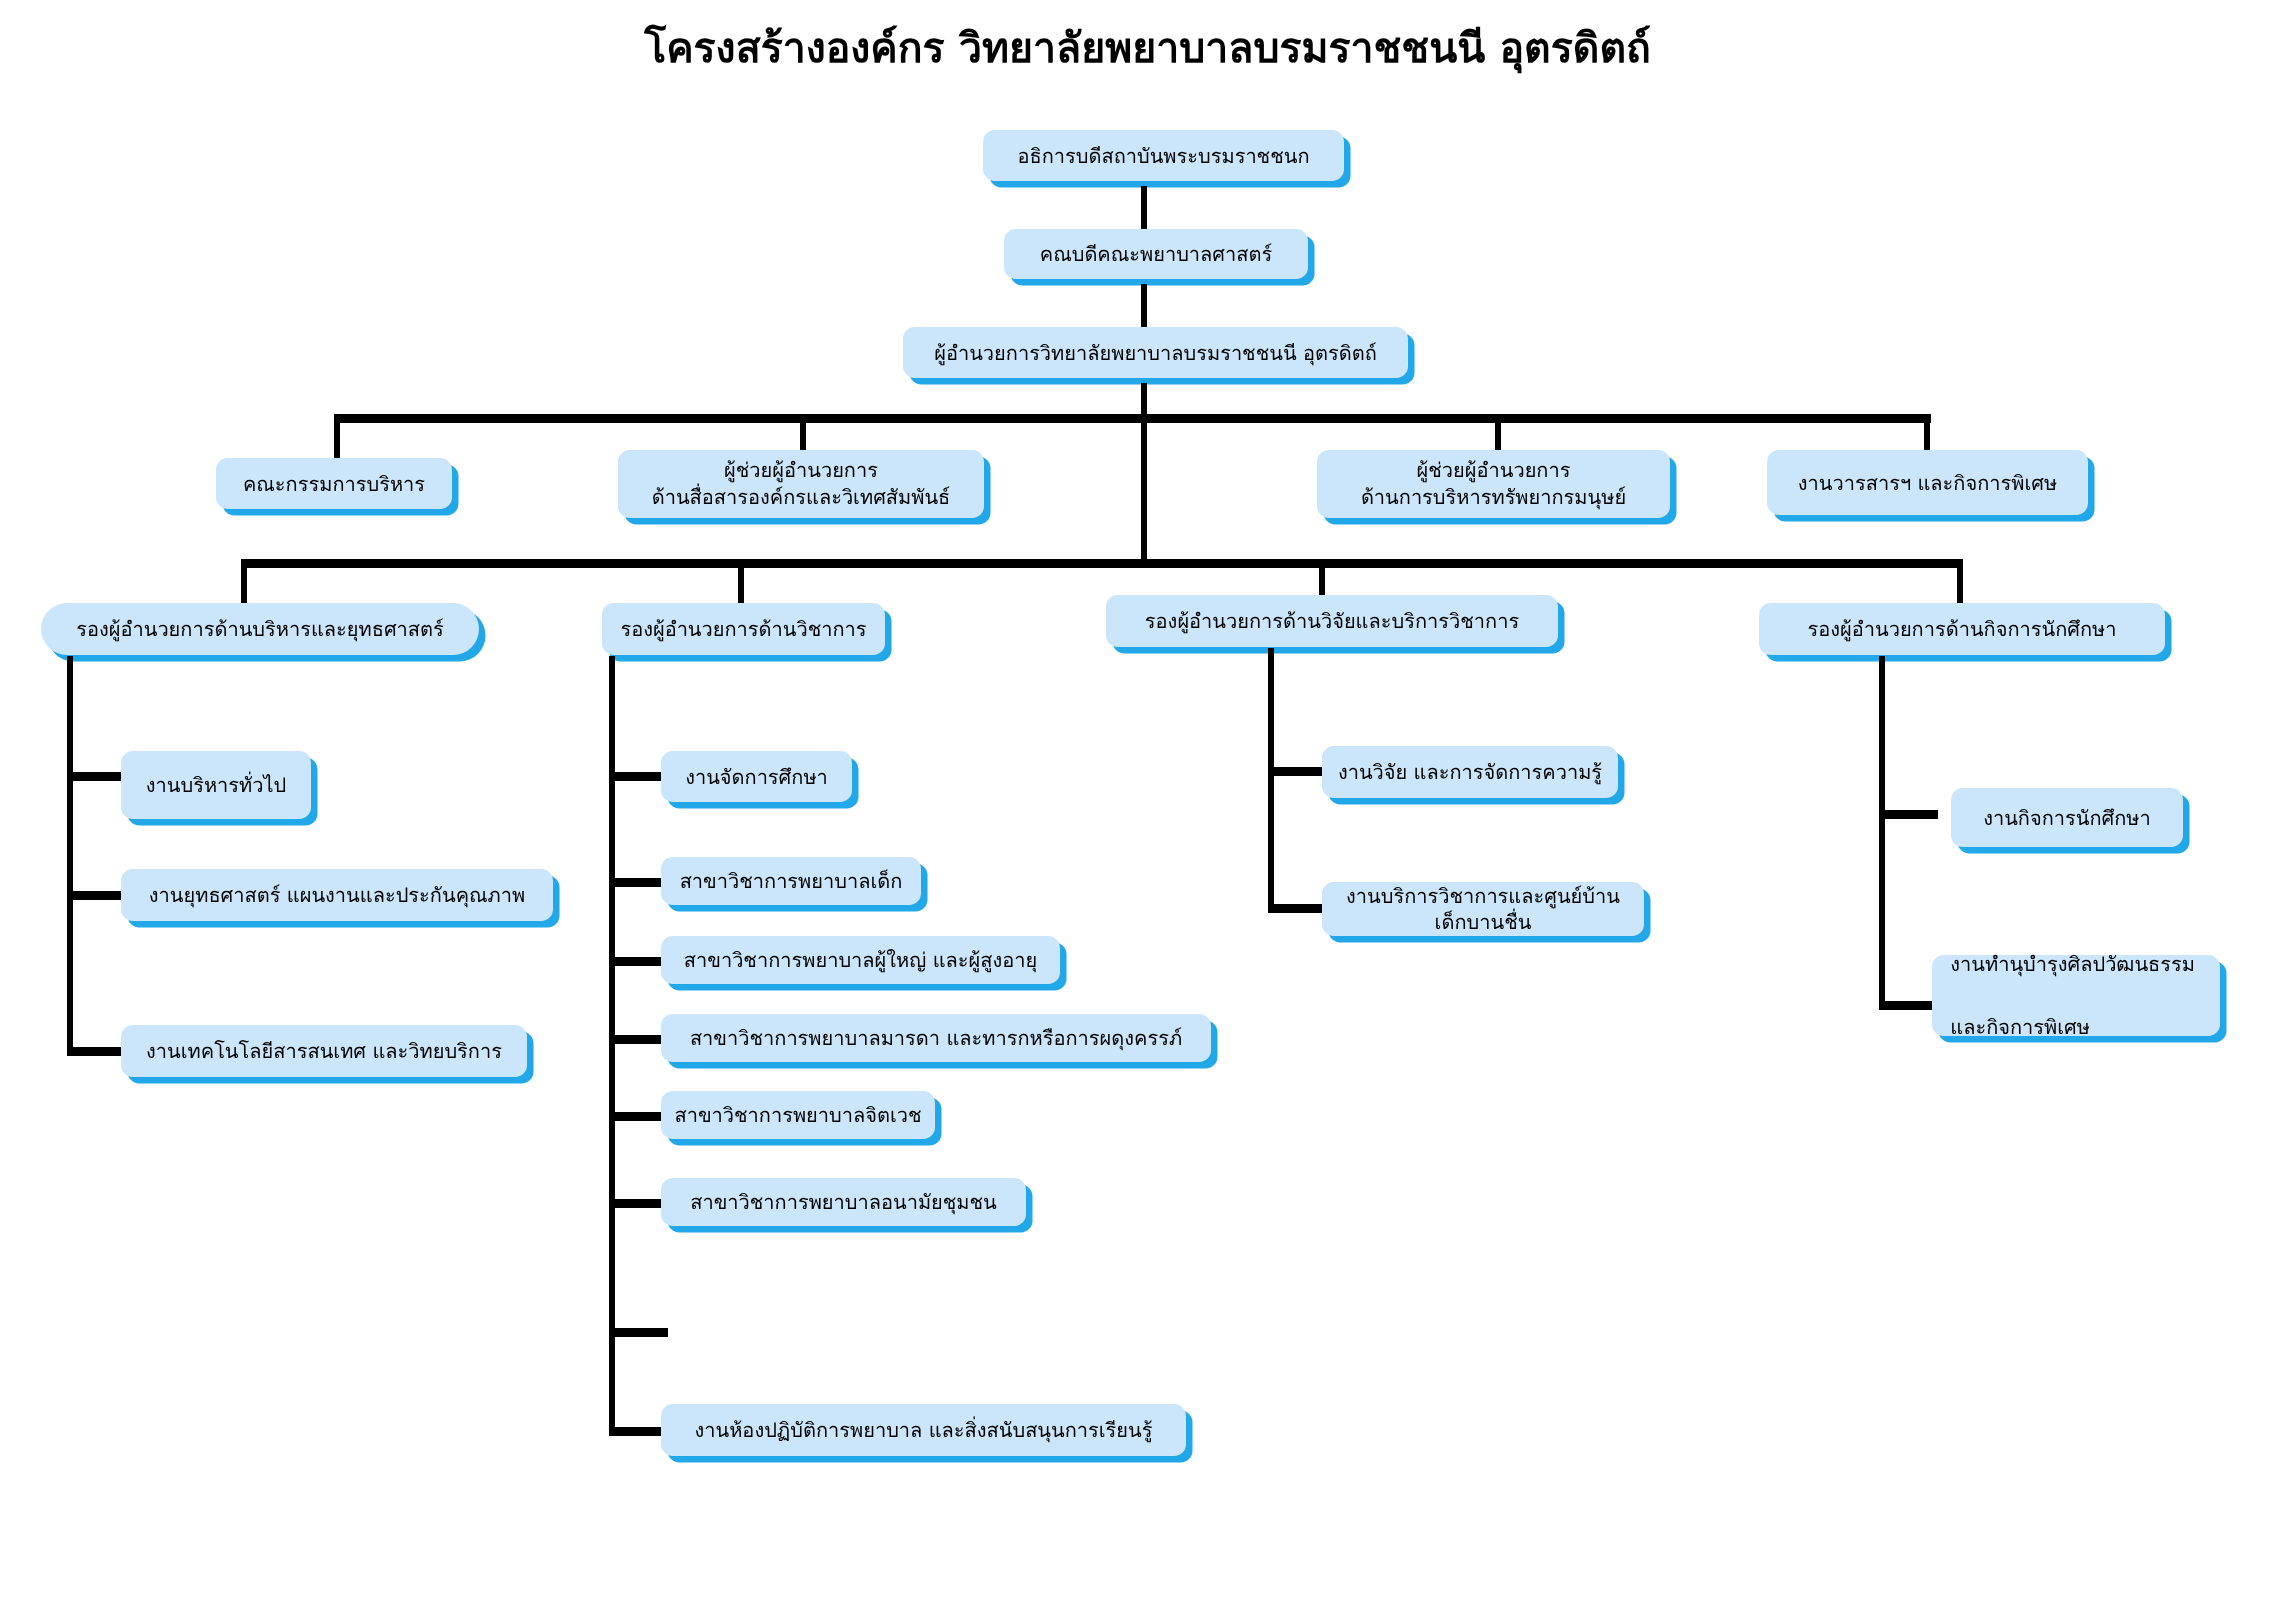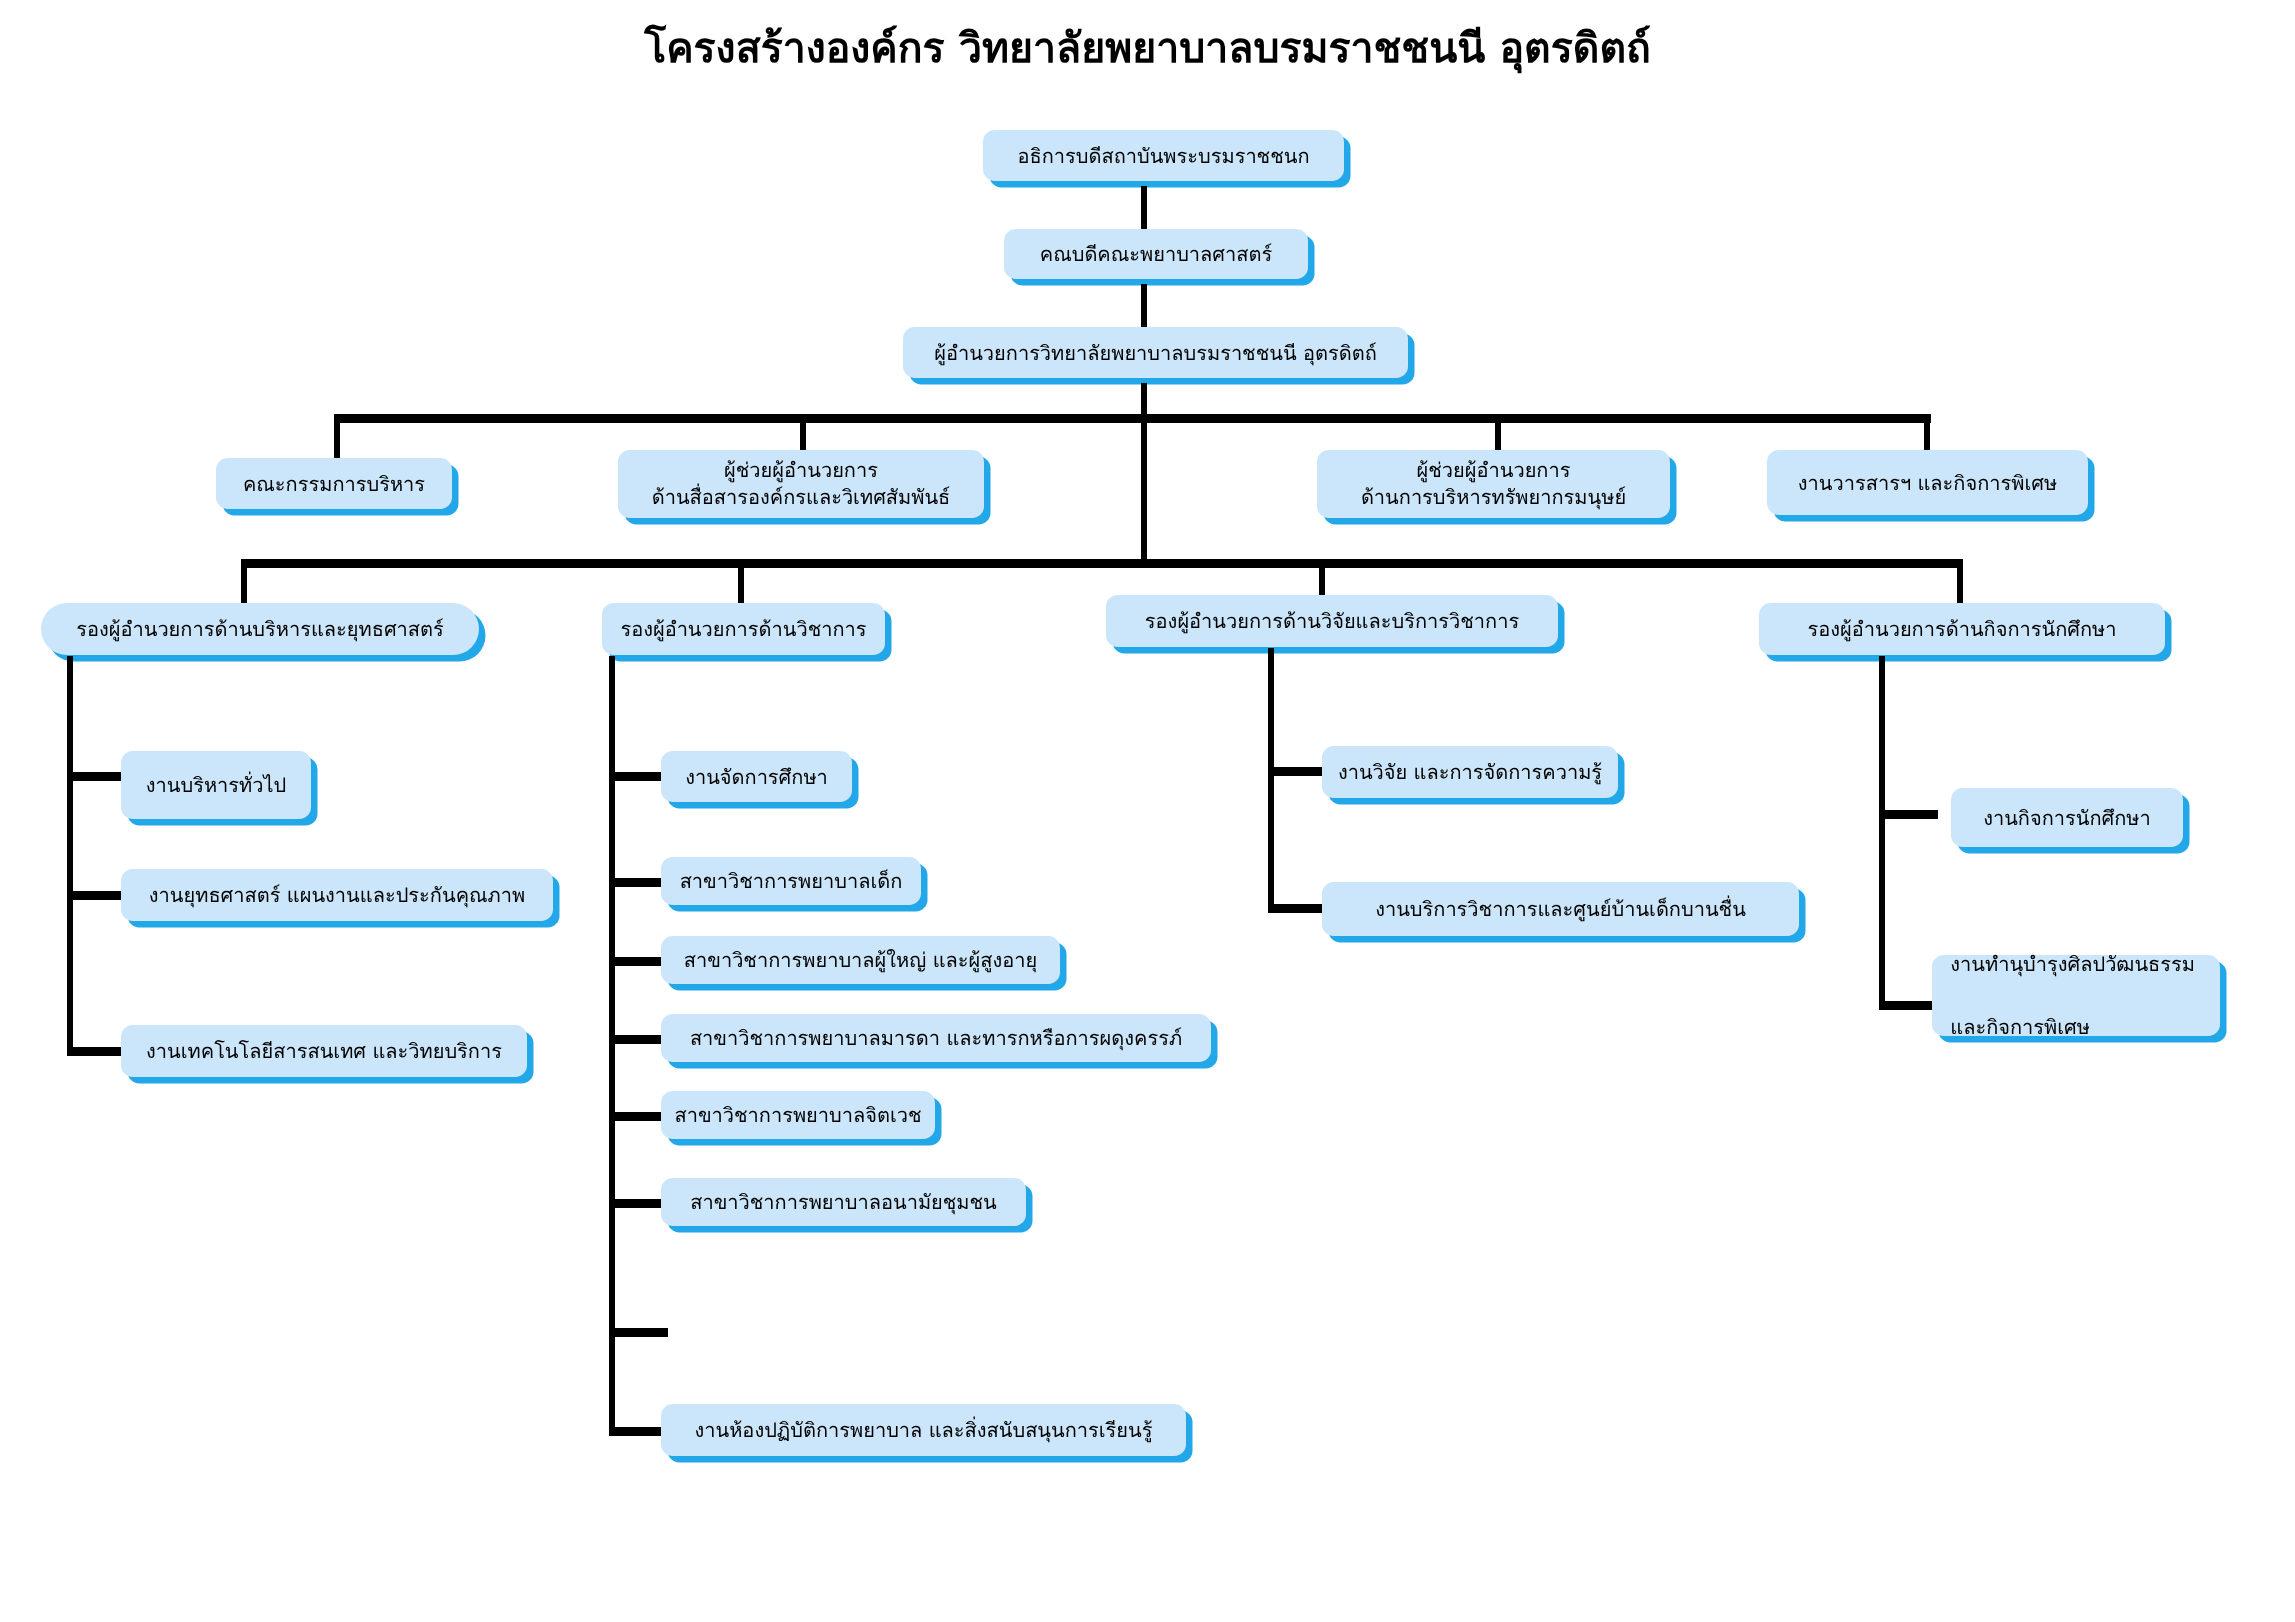--- a/index.html
+++ b/index.html
@@ -187,21 +187,21 @@
   </div>
 
   <div class="vline" style="left:1268px;top:648px;height:262px;"></div>
 
   <div class="stub" style="left:1268px;top:767px;width:59px;"></div>
   <div class="node" style="left:1322px;top:746px;width:296px;height:52px;">
     <span>งานวิจัย และการจัดการความรู้</span>
   </div>
 
   <div class="stub" style="left:1268px;top:904px;width:59px;"></div>
-  <div class="node" style="left:1322px;top:882px;width:477px;height:54px;">
+  <div class="node" style="left:1322px;top:882px;width:322px;height:54px;">
     <span>งานบริการวิชาการและศูนย์บ้านเด็กบานชื่น</span>
   </div>
 
   <div class="vline" style="left:1879px;top:656px;height:353px;"></div>
 
   <div class="stub" style="left:1879px;top:810px;width:59px;"></div>
   <div class="node" style="left:1932px;top:788px;width:232px;height:59px;margin-left:19px;">
     <span>งานกิจการนักศึกษา</span>
   </div>
 

